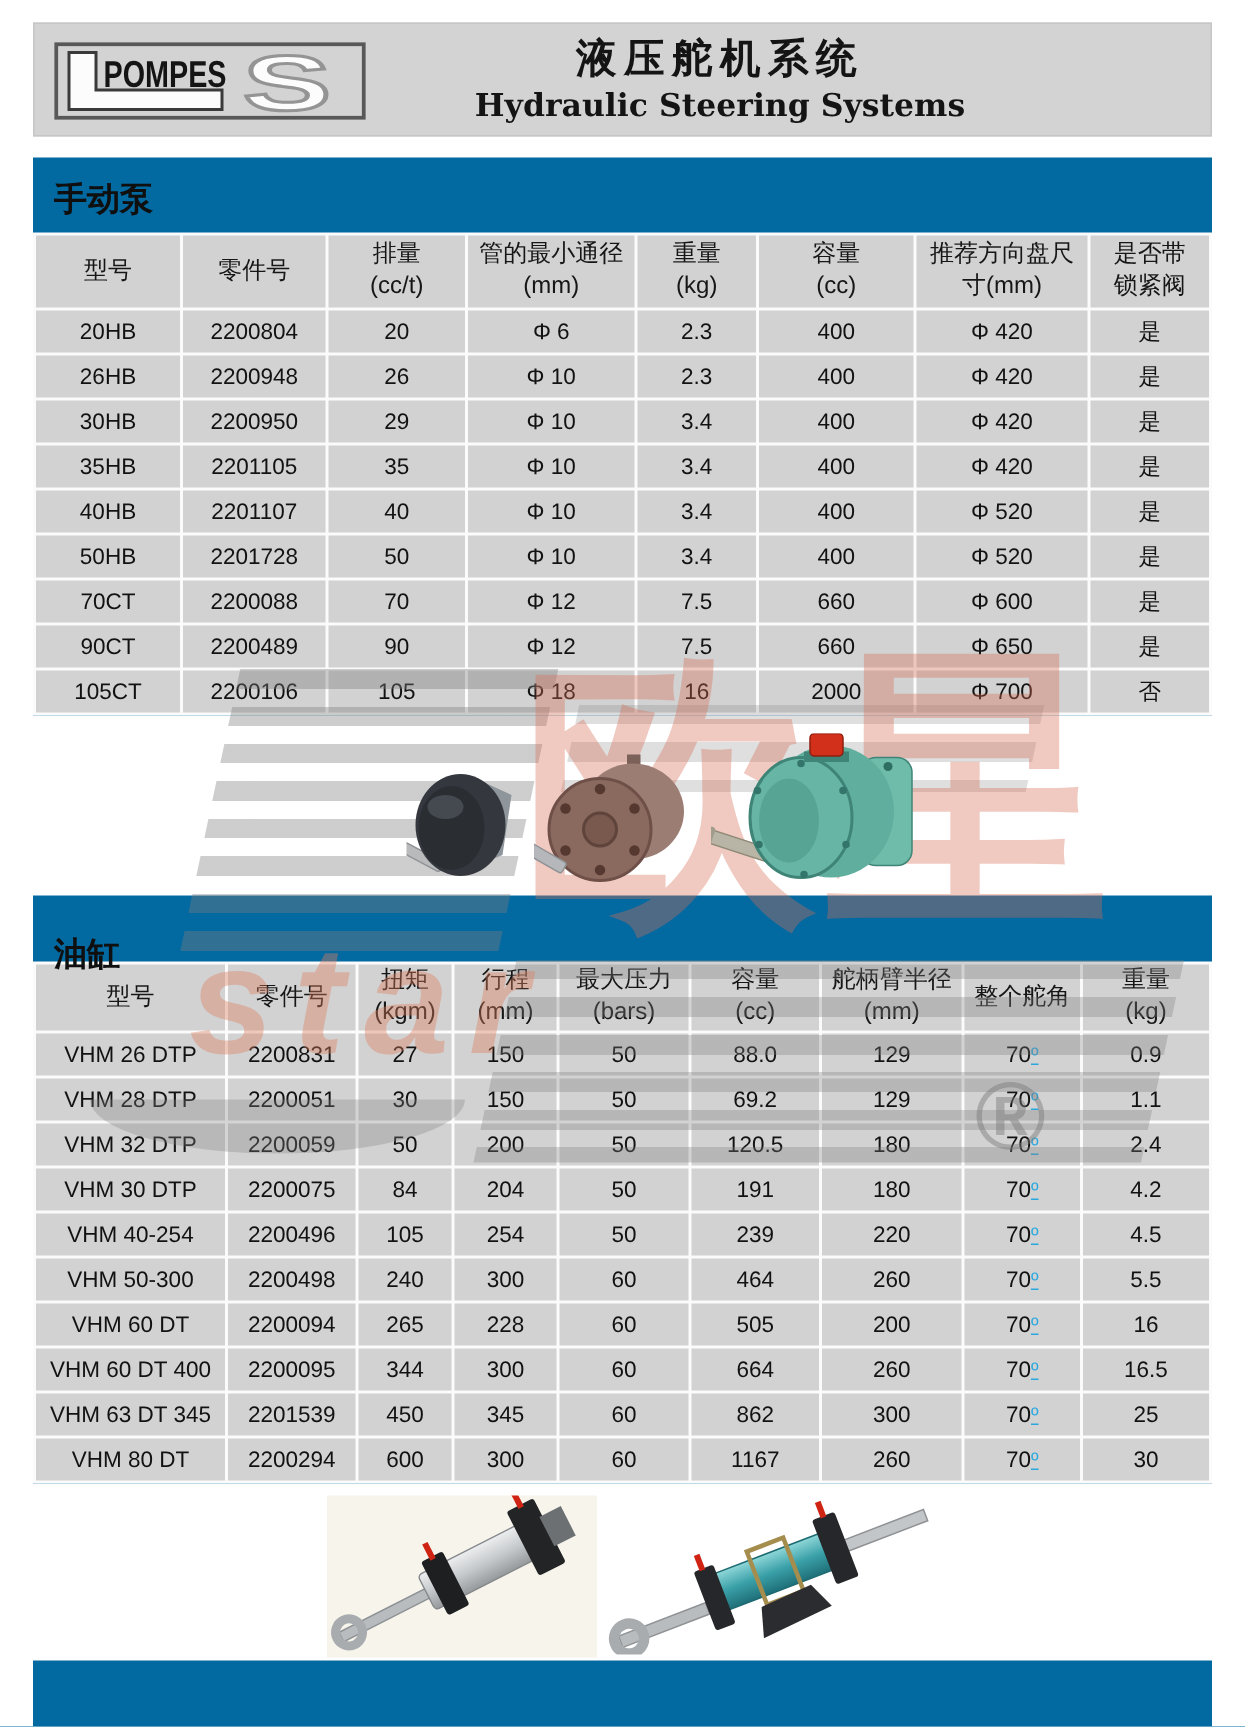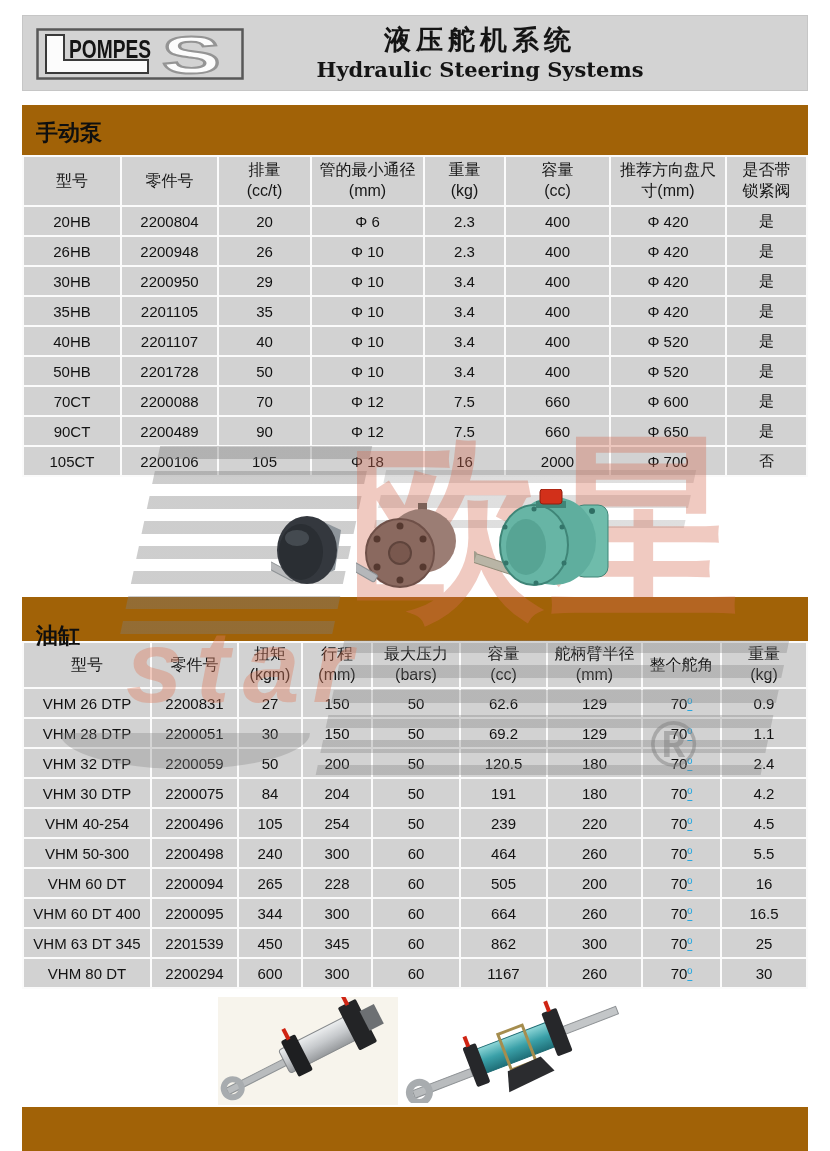--- a/index.html
+++ b/index.html
@@ -10,21 +10,21 @@
   
   .header-band{position:absolute;left:22px;top:15px;width:786px;height:76px;
     background:#d3d3d3;border:1px solid #c6c6c6;box-sizing:border-box;}
   .logo{position:absolute;left:13px;top:12px;width:208px;height:52px;}
   .titles{position:absolute;left:130px;right:0;top:7px;text-align:center;}
   .title-cn{font-size:27px;font-weight:bold;letter-spacing:5px;
     font-family:"DejaVu Serif", serif;line-height:34px;}
   .title-en{font-size:21px;font-weight:bold;font-family:"DejaVu Serif", serif;line-height:26px;}
   
   .panel{position:absolute;left:22px;top:105px;width:786px;height:1046px;
-    background:#a16207;overflow:hidden;}
+    background:#0369a1;overflow:hidden;}
   .section-title{font-size:22px;font-weight:600;color:#0f0f0f;padding-left:14px;box-sizing:border-box;}
   .st-pump{height:50px;padding-top:13px;}
   .st-cyl{height:44px;padding-top:24px;}
   
   .data-table{border-collapse:separate;border-spacing:2px;table-layout:fixed;
     width:786px;background:#fbfbfb;}
   .data-table th,.data-table td{background:#d2d2d2;text-align:center;vertical-align:middle;
     padding:0;overflow:hidden;white-space:nowrap;}
   .data-table th{font-weight:normal;font-size:16px;line-height:1.3;color:#161616;}
   .pump th{height:48px;}
@@ -320,21 +320,21 @@
           </th>
         </tr>
       </thead>
     <tbody id="cyl-body">
         <tr>
           <td>VHM 26 DTP</td>
           <td>2200831</td>
           <td>27</td>
           <td>150</td>
           <td>50</td>
-          <td>62.6</td>
+          <td>88.0</td>
           <td>129</td>
           <td>70<span class="deg">º</span></td>
           <td>0.9</td>
         </tr>
         <tr>
           <td>VHM 28 DTP</td>
           <td>2200051</td>
           <td>30</td>
           <td>150</td>
           <td>50</td>

